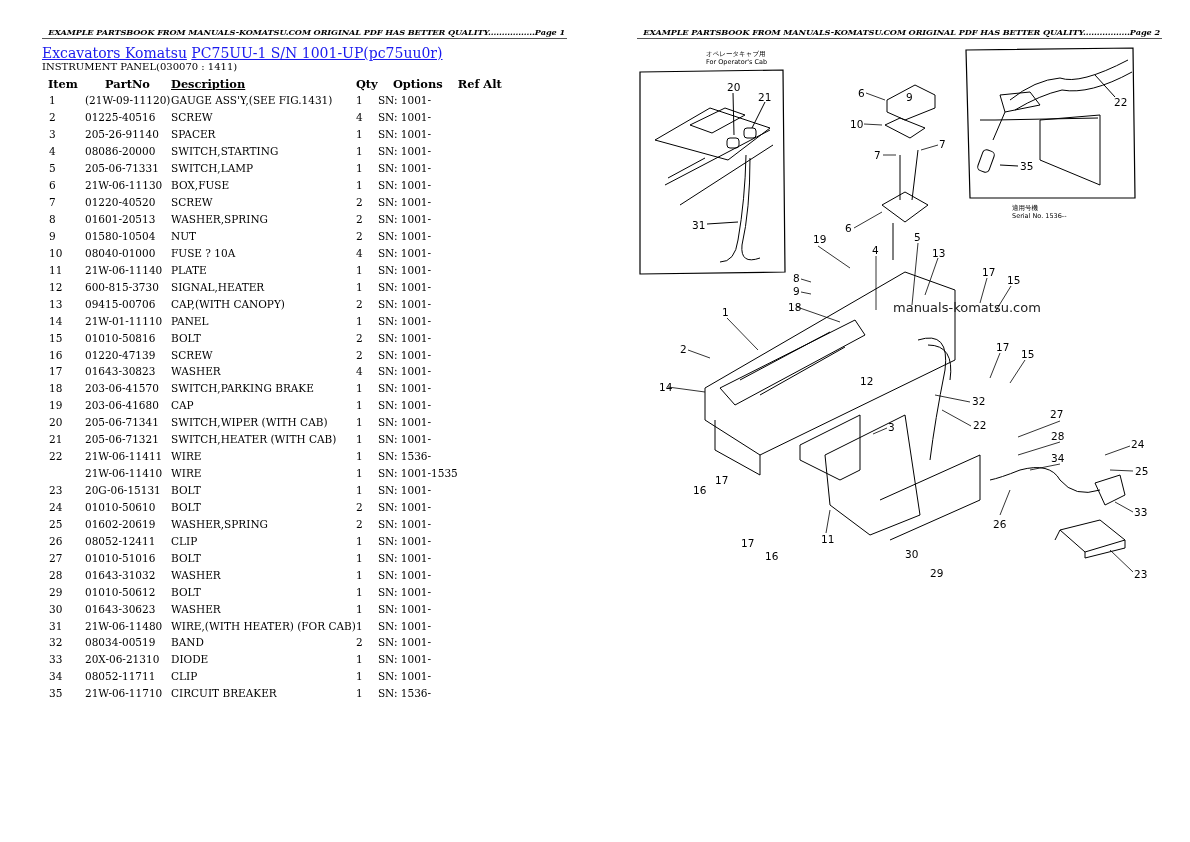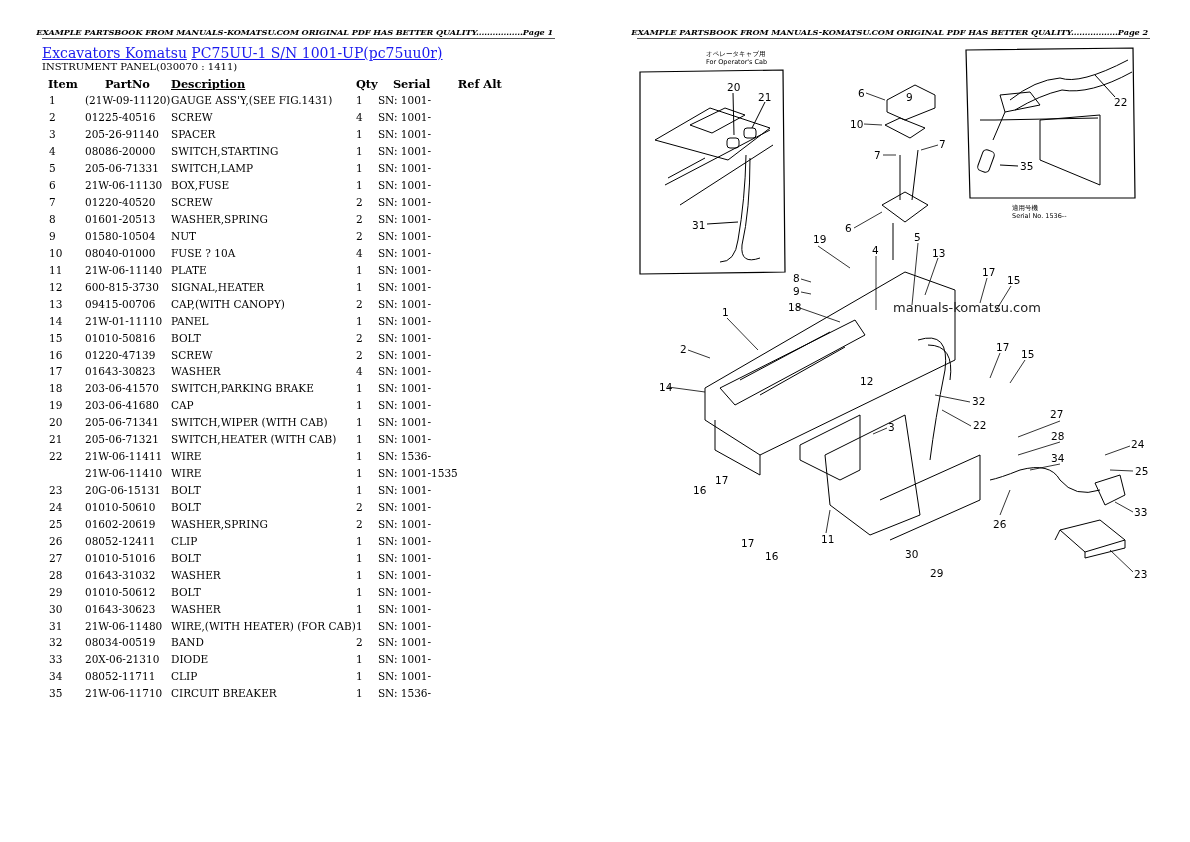--- a/index.html
+++ b/index.html
@@ -1,18 +1,18 @@
 <!DOCTYPE html>
 <html><head>
   <meta charset="utf-8">
   <style>
     html, body { margin: 0; padding: 0; background: #ffffff; }
     body { width: 1190px; height: 842px; position: relative; overflow: hidden;
            font-family: "DejaVu Serif", "Liberation Serif", serif; color: #000; }
-    .page { position: absolute; top: 0; height: 842px; }
+    .page { position: absolute; top: 0; height: 842px; padding-left: 12px; }
     .page-left { left: 0; width: 595px; }
     .page-right { left: 595px; width: 595px; }
     .page-header { position: absolute; top: 27px; right: 42px; font-size: 8.2px; font-weight: bold;
                    font-style: italic; letter-spacing: -0.1px; white-space: nowrap; }
     .page-left .page-header { right: 42px; }
     .page-right .page-header { right: 42px; }
     .header-rule { position: absolute; top: 38px; left: 42px; right: 40px; height: 0;
                    border-top: 1px solid #555; }
     .page-right .header-rule { left: 42px; right: 40px; }
     .breadcrumb { position: absolute; top: 45px; left: 42px; font-size: 14px; white-space: nowrap; }
@@ -50,21 +50,21 @@
   </div>
   <div class="section-title">INSTRUMENT PANEL(030070 : 1411)</div>
 
   <table class="parts">
     <thead>
       <tr>
         <th class="c-item">Item</th>
         <th class="c-part">PartNo</th>
         <th class="c-desc">Description</th>
         <th class="c-qty">Qty</th>
-        <th class="c-opt">Serial</th>
+        <th class="c-opt">Options</th>
         <th class="c-ref">Ref Alt</th>
       </tr>
     </thead>
     <tbody id="parts-body">
         <tr>
           <td class="c-item">1</td>
           <td class="c-part">(21W-09-11120)</td>
           <td class="c-desc">GAUGE ASS'Y,(SEE FIG.1431)</td>
           <td class="c-qty">1</td>
           <td class="c-opt">SN: 1001-</td>

